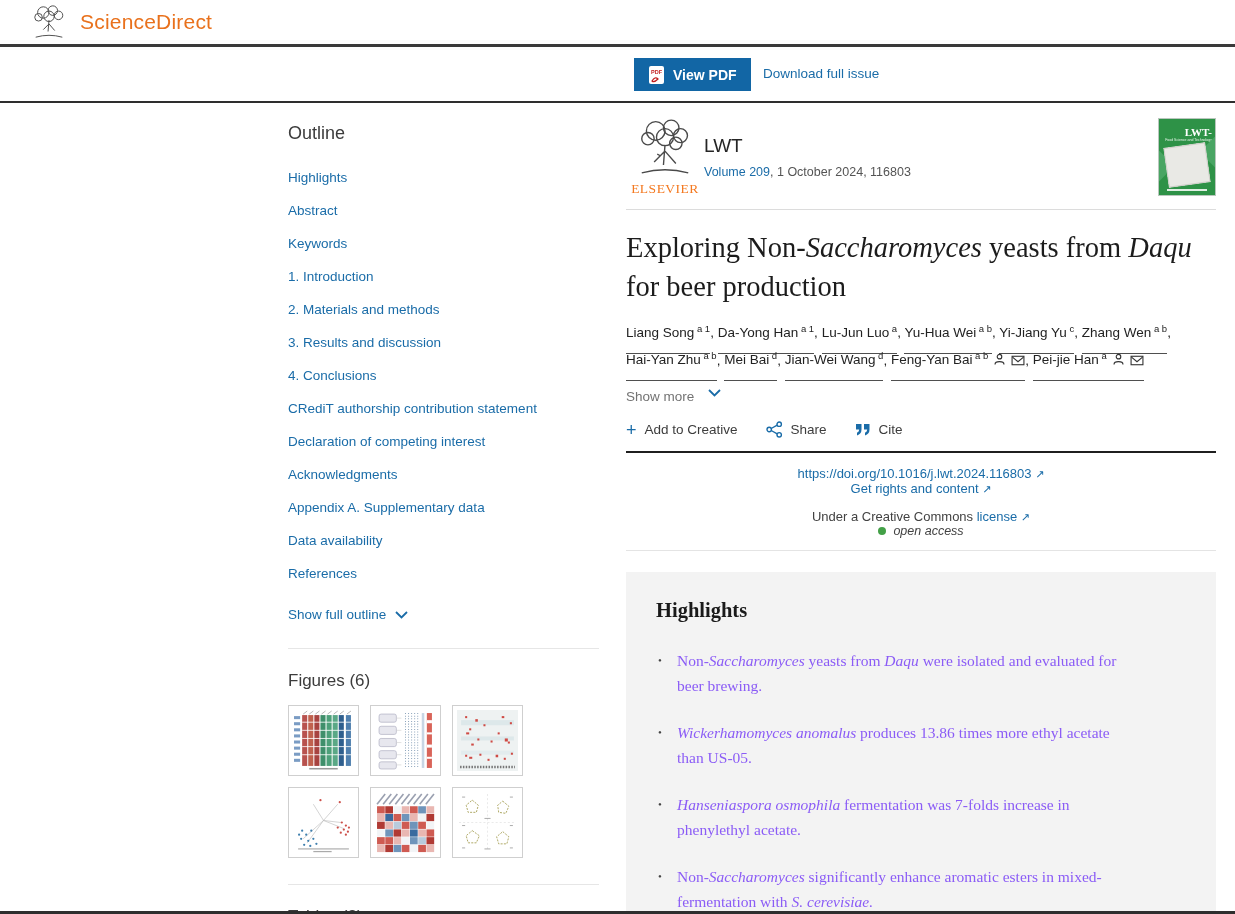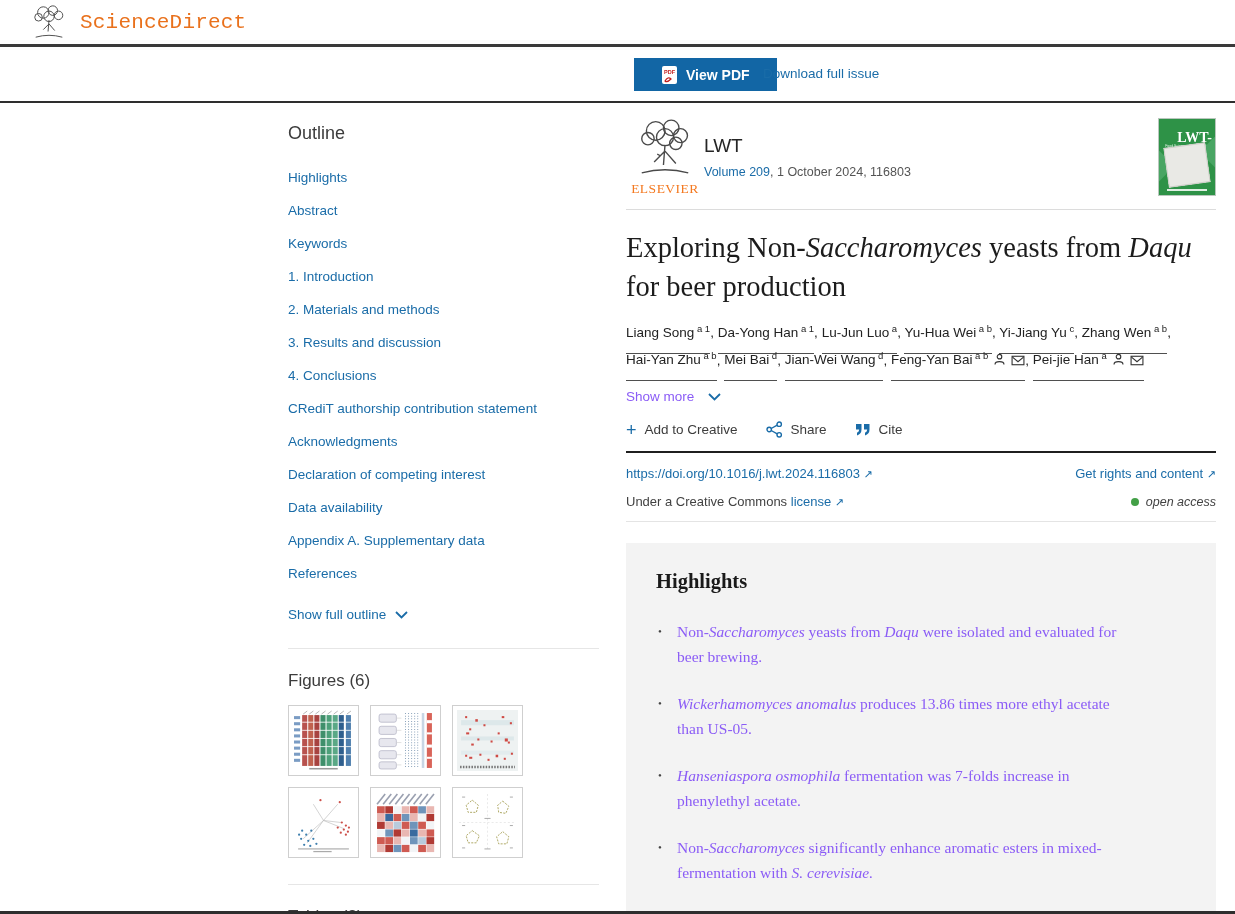--- a/index.html
+++ b/index.html
@@ -2,26 +2,26 @@
 <html><head>
 <meta charset="utf-8">
 <title>ScienceDirect Article</title>
 <style>
   html,body{margin:0;padding:0;}
   body{width:1235px;height:914px;overflow:hidden;background:#fff;
        font-family:"Liberation Sans",sans-serif;color:#212121;position:relative;}
 
   
   .top-header{height:44px;border-bottom:3px solid #3a3a3a;position:relative;background:#fff;}
-  .sd-logo{position:absolute;left:30px;top:3px;display:flex;align-items:center;gap:12px;font-family:Liberation Mono, monospace;}
+  .sd-logo{position:absolute;left:30px;top:3px;display:flex;align-items:center;gap:12px;}
   .sd-name{color:#e9711c;font-size:21px;letter-spacing:.2px;}
 
   
   .toolbar{height:54px;border-bottom:2px solid #2e2e2e;position:relative;background:#fff;}
-  .viewpdf-btn{position:absolute;left:634px;top:11px;height:33px;padding:0 27px;background:#1266a5;
+  .viewpdf-btn{position:absolute;left:634px;top:11px;height:33px;padding:0 14px;background:#1266a5;
     color:#fff;font-size:14px;font-weight:bold;border:none;display:flex;align-items:center;gap:8px;cursor:pointer;}
   .download-link{position:absolute;left:763px;top:19px;color:#1a6ca8;font-size:13.5px;text-decoration:none;}
 
   
   .content{position:relative;height:809px;background:#fff;}
 
   
   .sidebar{position:absolute;left:288px;top:20px;width:311px;}
   .outline-title{font-size:18px;color:#3c3c3c;margin:0 0 26px 0;font-weight:normal;}
   .outline-list{list-style:none;margin:0;padding:0;}
@@ -37,41 +37,41 @@
   
   .main{position:absolute;left:626px;top:14px;width:590px;}
   .banner{display:flex;align-items:center;padding-bottom:12px;border-bottom:1px solid #dcdcdc;}
   .elsevier-block{width:78px;text-align:center;}
   .elsevier-name{color:#f47920;font-family:"Liberation Serif",serif;font-size:13.5px;letter-spacing:.5px;margin-top:-2px;}
   .banner-center{flex:1;}
   .journal-name{font-size:19px;color:#252525;margin:0 0 8px 0;font-weight:normal;cursor:pointer;}
   .vol-line{font-size:12.5px;color:#545454;}
   .vol-line a{color:#1a6ca8;text-decoration:none;}
   .cover{width:56px;height:76px;background:#2e9247;border:1px solid #b9c7bd;position:relative;overflow:hidden;}
-  .cover-title{color:#fff;font-family:"Liberation Serif",serif;font-weight:bold;font-size:14px;text-align:right;padding:14px 3px 0 0;line-height:10px;}
+  .cover-title{color:#fff;font-family:"Liberation Serif",serif;font-weight:bold;font-size:11px;text-align:right;padding:8px 3px 0 0;line-height:10px;}
   .cover-sub{color:#e8f5ea;font-size:3.5px;text-align:right;padding:1px 3px 0 0;}
   .cover-diamond{position:absolute;width:26px;height:26px;background:#49a563;transform:rotate(45deg);}
   .cover-paper{position:absolute;left:7px;top:26px;width:42px;height:40px;background:#e9e9e5;
     transform:rotate(-8deg);box-shadow:0 0 0 1px #cfcfc9 inset;}
   .cover-footline{position:absolute;bottom:4px;left:8px;right:8px;height:2px;background:rgba(255,255,255,.85);}
 
   .article-title{font-family:"Liberation Serif",serif;font-size:28.5px;line-height:39px;font-weight:normal;
     color:#1c1c1c;margin:18px 0 6px 0;}
   .authors{margin-top:10px;font-size:13.5px;line-height:23px;color:#222;}
   .author{white-space:nowrap;border-bottom:1px solid #4f4f4f;padding-bottom:13px;}
   .author sup{font-size:9.5px;}
   .author .a-icon{display:inline-block;vertical-align:-2px;margin-left:5px;}
 
-  .show-more{display:flex;align-items:center;gap:14px;margin-top:16px;color:#8b5cf6;font-size:13.5px;cursor:pointer;}
+  .show-more{display:flex;gap:14px;margin-top:16px;color:#737373;font-size:13.5px;cursor:pointer;}
   .actions{display:flex;align-items:center;gap:28px;margin-top:17px;font-size:13.5px;color:#3c3c3c;}
   .action{display:flex;align-items:center;gap:8px;cursor:pointer;}
   .plus-glyph{color:#1a6ca8;font-size:18px;font-weight:normal;line-height:14px;}
 
   .dark-rule{border:none;border-top:2px solid #1f1f1f;margin:13px 0 0 0;}
-  .meta-row{display:flex;justify-content:space-between;align-items:center;margin-top:13px;font-size:13px;}
+  .meta-row{display:flex;justify-content:space-between;align-items:center;margin-top:13px;font-size:13px;flex-direction:column;}
   .meta-row a{color:#1a6ca8;text-decoration:none;}
   .ext{font-family:"DejaVu Sans",sans-serif;font-size:11px;}
   .license-left{color:#424242;}
   .oa{display:flex;align-items:center;gap:7px;color:#424242;font-style:italic;font-size:12.5px;}
   .oa-dot{width:8px;height:8px;border-radius:50%;background:#43a047;display:inline-block;}
   .light-rule{border:none;border-top:1px solid #e4e4e4;margin:12px 0 0 0;}
 
   .highlights{margin-top:21px;background:#f3f3f3;padding:27px 30px 30px 30px;min-height:360px;}
   .highlights h2{font-family:"Liberation Serif",serif;font-size:20.5px;color:#1a1a1a;margin:0 0 26px 0;font-weight:600;}
   .hl-list{list-style:none;margin:0;padding:0;max-width:462px;}
@@ -124,24 +124,24 @@
     <h2 class="outline-title">Outline</h2>
     <ul class="outline-list">
         <li><a href="#">Highlights</a></li>
         <li><a href="#">Abstract</a></li>
         <li><a href="#">Keywords</a></li>
         <li><a href="#">1. Introduction</a></li>
         <li><a href="#">2. Materials and methods</a></li>
         <li><a href="#">3. Results and discussion</a></li>
         <li><a href="#">4. Conclusions</a></li>
         <li><a href="#">CRediT authorship contribution statement</a></li>
+        <li><a href="#">Declaration of competing interest</a></li>
         <li><a href="#">Acknowledgments</a></li>
-        <li><a href="#">Declaration of competing interest</a></li>
+        <li><a href="#">Appendix A. Supplementary data</a></li>
         <li><a href="#">Data availability</a></li>
-        <li><a href="#">Appendix A. Supplementary data</a></li>
         <li><a href="#">References</a></li>
       </ul>
     <div class="show-outline">
       <span>Show full outline</span>
       <span>
         <svg class="svg-ico" width="13" height="8" viewBox="0 0 13 8">
             <polyline points="1,1 6.5,6.5 12,1" fill="none" stroke="#1a6ca8" stroke-width="1.8"></polyline>
           </svg>
       </span>
     </div>

